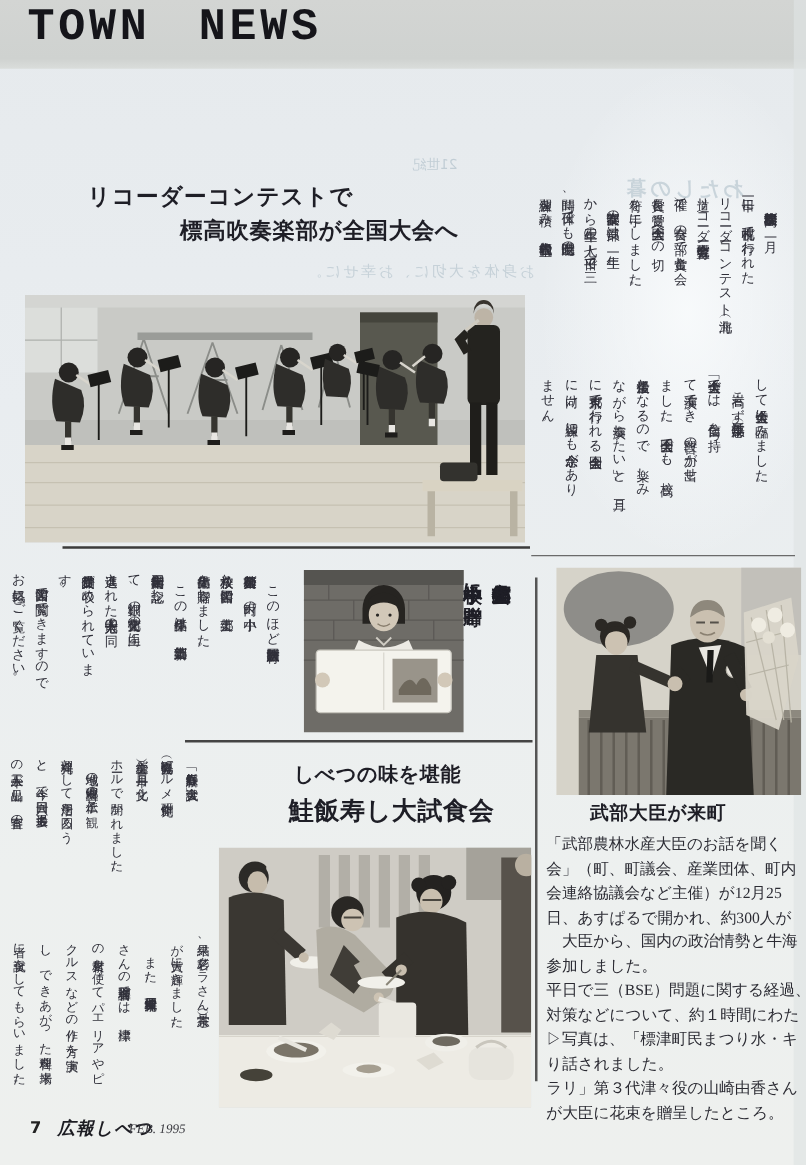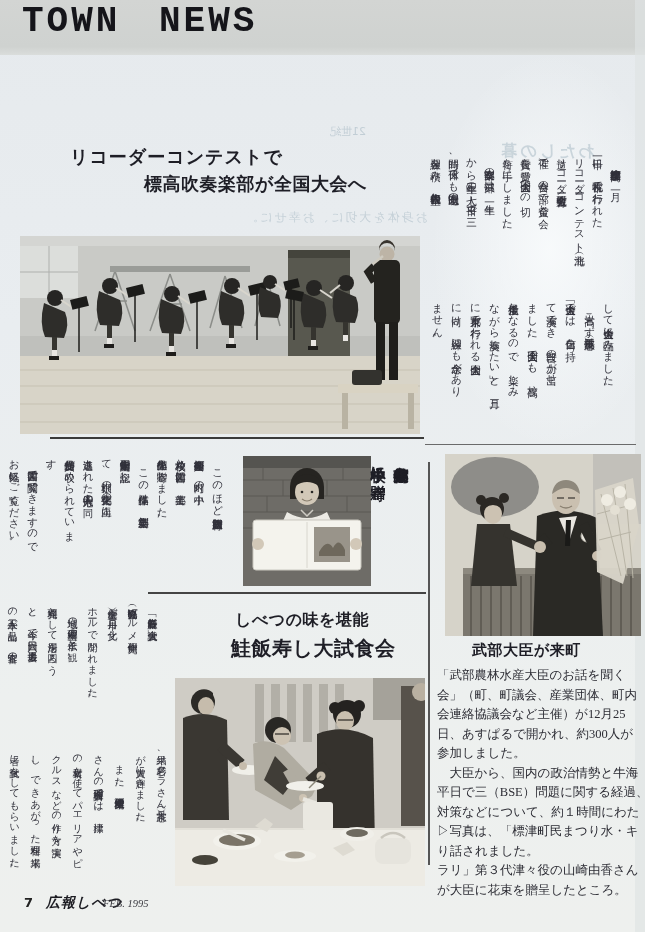--- a/index.html
+++ b/index.html
@@ -417,22 +417,22 @@
       <circle cx="170" cy="56" r="5" fill="#e4e0d4"></circle>
   </svg>
 
   <div class="hl min-h">武部大臣が来町</div>
 
   <div class="min-body">
       <div class="hline">「武部農林水産大臣のお話を聞く</div>
       <div class="hline">会」（町、町議会、産業団体、町内</div>
       <div class="hline">会連絡協議会など主催）が12月25</div>
       <div class="hline">日、あすぱるで開かれ、約300人が</div>
+      <div class="hline">　大臣から、国内の政治情勢と牛海</div>
       <div class="hline">参加しました。</div>
-      <div class="hline">　大臣から、国内の政治情勢と牛海</div>
       <div class="hline">平日で三（BSE）問題に関する経過、</div>
       <div class="hline">対策などについて、約１時間にわた</div>
       <div class="hline">▷写真は、「標津町民まつり水・キ</div>
       <div class="hline">り話されました。</div>
       <div class="hline">ラリ」第３代津々役の山崎由香さん</div>
       <div class="hline">が大臣に花束を贈呈したところ。</div>
     </div>
 
   <div class="footer">
     <span class="pg-num">7</span>

